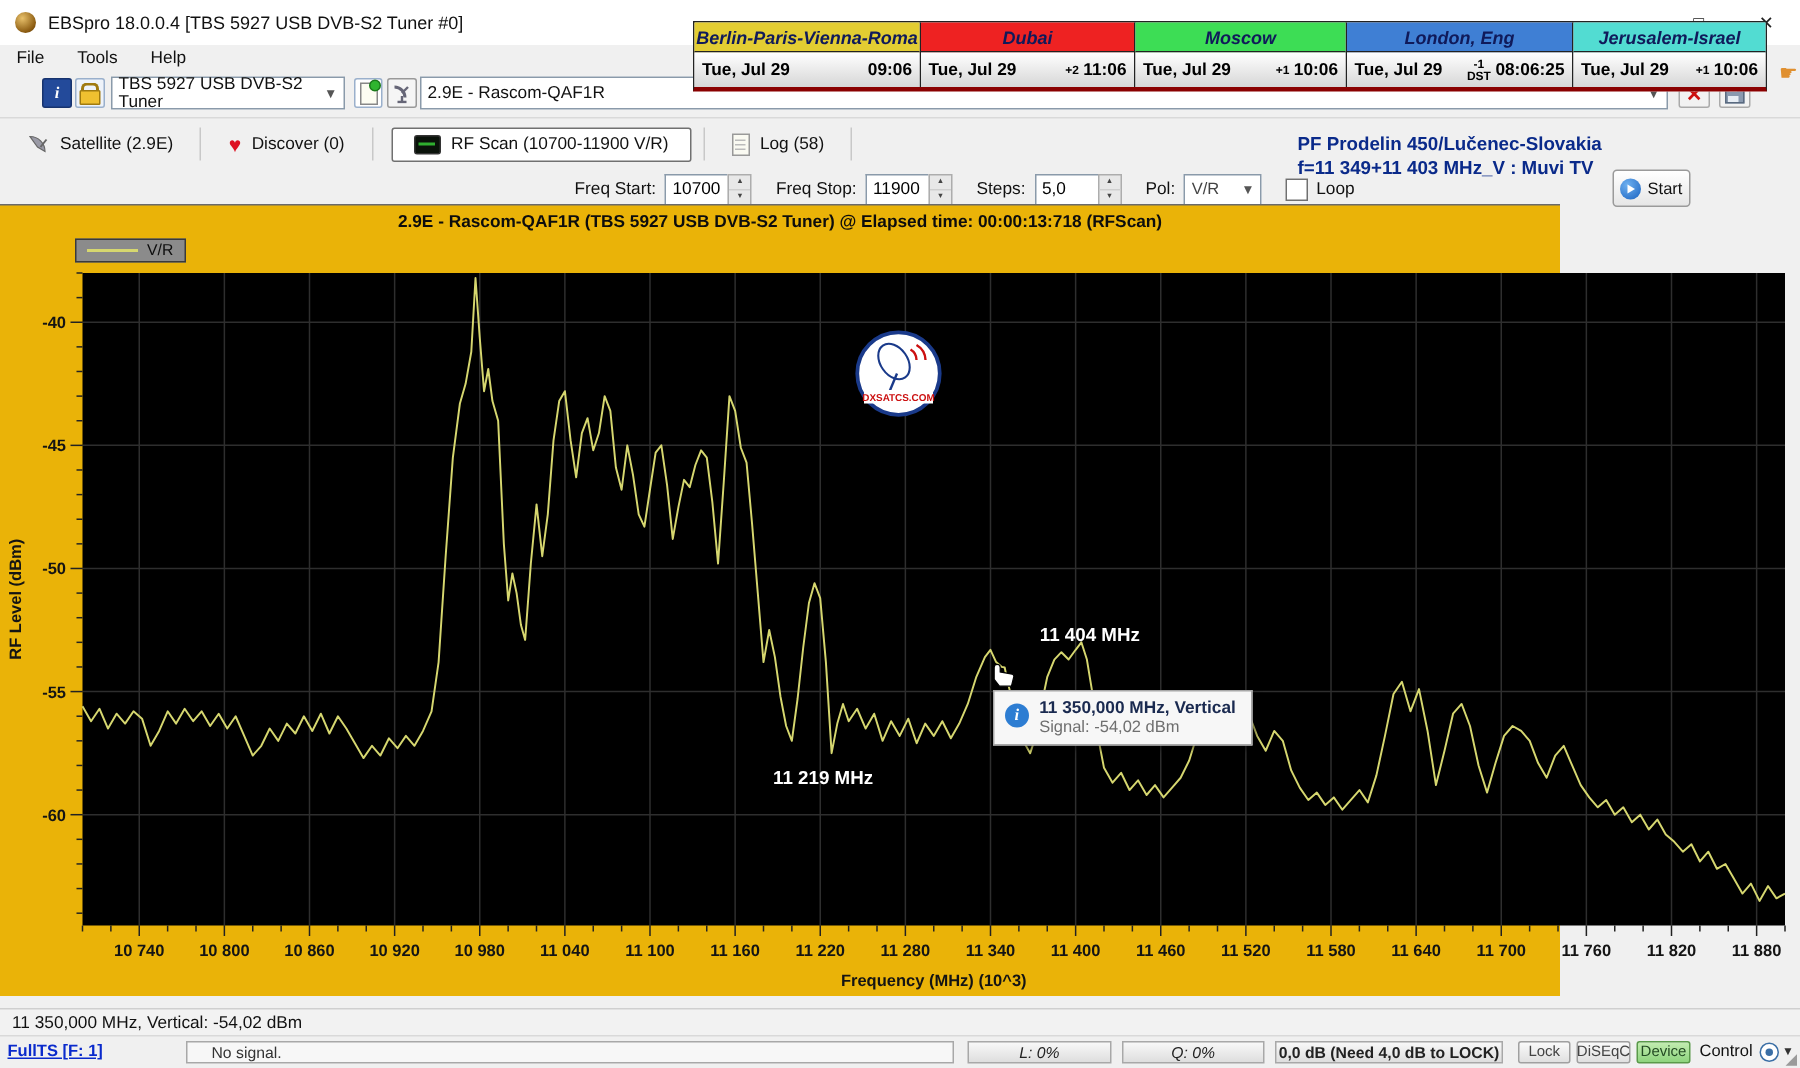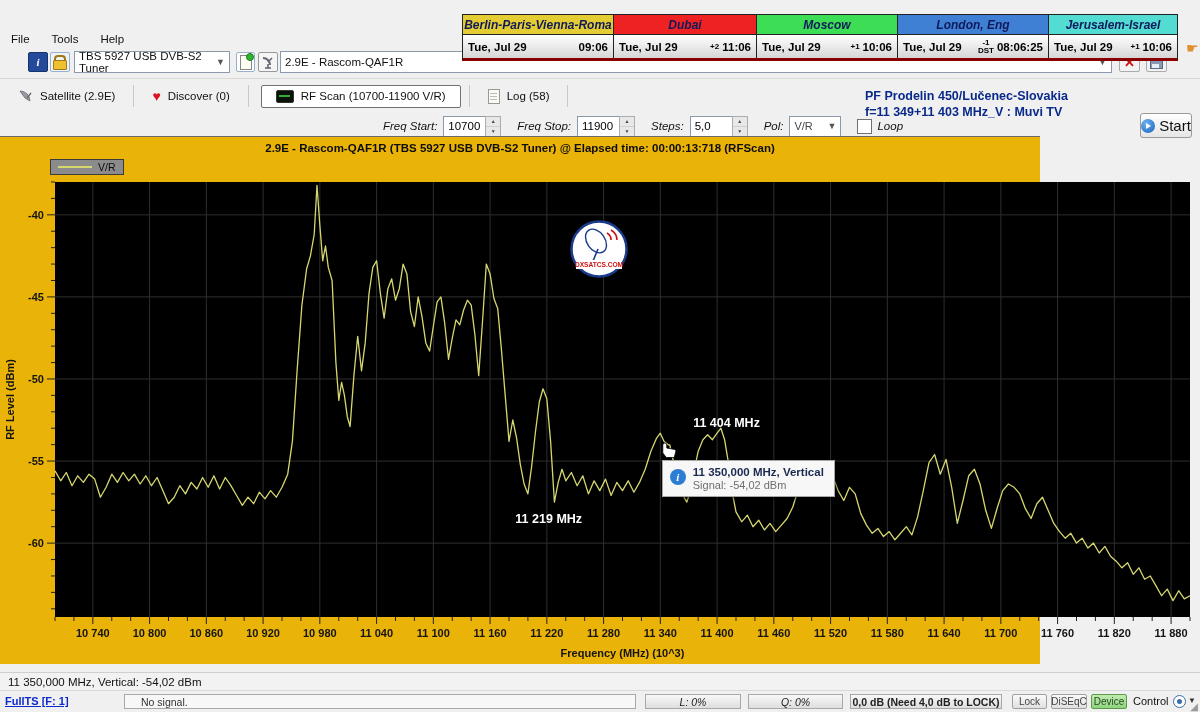--- a/index.html
+++ b/index.html
@@ -61,36 +61,36 @@
   .tab-sep{width:1px;height:22px;background:#c8c8c8;margin-left:8px;}
   .tab.selected{border:1px solid #707070;background:#fff;border-radius:2px;padding:4px 14px;margin-left:12px;}
   .heart{color:#dd1122;font-size:14px;line-height:10px;}
   .rfscan-chip{width:16px;height:11px;background:#0a120a;border:1px solid #333;border-radius:2px;position:relative;}
   .rfscan-chip:before{content:"";position:absolute;left:2px;top:4px;width:11px;height:2px;background:#2fae2f;}
   .doc-icon{width:10px;height:13px;background:#fafaf2;border:1px solid #999;position:relative;}
   .doc-icon:before{content:"";position:absolute;left:1px;top:3px;width:7px;height:1px;background:#bbb;box-shadow:0 3px 0 #bbb, 0 6px 0 #bbb;}
 
   
   .controls{position:absolute;left:383px;top:114px;height:24px;display:flex;align-items:center;}
-  .ctrl-label{font-size:11.5px;margin-right:6px;font-style:italic;}
+  .ctrl-label{font-size:11.5px;margin-right:6px;}
   .spinbox{display:flex;align-items:stretch;height:21px;margin-right:16px;}
   .spin-input{width:42px;border:1px solid #8a9aaa;border-right:none;font:11.5px "Liberation Sans",sans-serif;
     padding:0 4px;box-sizing:border-box;background:#fff;}
   .spin-btns{width:14px;border:1px solid #adadad;display:flex;flex-direction:column;background:#e8e8e8;}
   .spin-btns span{flex:1;display:flex;align-items:center;justify-content:center;font-size:5px;color:#444;border-bottom:1px solid #cfcfcf;}
   .spin-btns span:last-child{border-bottom:none;}
   .pol-select{width:52px;height:21px;border:1px solid #8a9aaa;background:#fff;display:flex;align-items:center;
     padding:0 4px;box-sizing:border-box;margin-right:16px;color:#444;}
   .pol-select .caret{margin-left:auto;font-size:9px;color:#555;}
   .checkbox{width:13px;height:13px;border:1px solid #707070;background:#fff;margin-right:5px;}
 
   
   .info-panel{position:absolute;left:865px;top:89px;width:270px;color:#0a2a8a;font-weight:bold;font-size:12.5px;line-height:15.5px;}
-  .start-btn{position:absolute;left:1140px;top:113px;width:50px;height:23px;border:1px solid #9a9a9a;border-radius:3px;
-    background:linear-gradient(#ffffff,#e6e6e6);display:flex;align-items:center;justify-content:center;gap:4px;font-size:15px;}
+  .start-btn{position:absolute;left:1075px;top:113px;width:50px;height:23px;border:1px solid #9a9a9a;border-radius:3px;
+    background:linear-gradient(#ffffff,#e6e6e6);display:flex;align-items:center;justify-content:center;gap:4px;font-size:11px;}
   .play-circle{width:14px;height:14px;border-radius:50%;background:radial-gradient(circle at 35% 30%, #6db0f0, #1a62c0);
     display:flex;align-items:center;justify-content:center;}
   .play-tri{width:0;height:0;border-left:5px solid #fff;border-top:3.5px solid transparent;border-bottom:3.5px solid transparent;margin-left:1px;}
 
   
   .chart-area{position:absolute;left:0;top:136px;width:1040px;height:527px;background:#eab308;border-top:1px solid #6a6a6a;}
   .chart-title{position:absolute;left:0;top:5px;width:100%;text-align:center;font-weight:bold;font-size:11.5px;color:#0d0d0d;}
   .legend{position:absolute;left:50px;top:22px;height:14px;border:1px solid #3a3a3a;background:#8b8b8b;
     display:flex;align-items:center;padding:0 7px;gap:6px;}
   .legend-line{width:34px;height:2px;background:#d6d76f;}
@@ -127,20 +127,29 @@
     background:#fff;box-sizing:border-box;}
   .control-icon:before{content:"";position:absolute;left:3px;top:3px;width:5px;height:5px;border-radius:50%;background:#3a6ea5;}
   .control-caret{position:absolute;left:1188px;top:5px;font-size:8px;color:#333;}
   .grip{position:absolute;right:2px;bottom:1px;color:#9a9a9a;font-size:10px;}
 </style>
 </head>
 <body>
 
 <div id="app">
 
+  <div class="titlebar">
+    <span class="app-icon"></span>
+    <span class="title-text">EBSpro 18.0.0.4 [TBS 5927 USB DVB-S2 Tuner #0]</span>
+    <span class="win-btns">
+      <span class="win-btn">–</span>
+      <span class="win-btn">□</span>
+      <span class="win-btn">✕</span>
+    </span>
+  </div>
 
   <div class="menubar">
     <span class="menu-item">File</span>
     <span class="menu-item">Tools</span>
     <span class="menu-item">Help</span>
   </div>
 
   <div class="toolbar"></div>
   <span class="tb-btn info-btn">
       <span>i</span>

